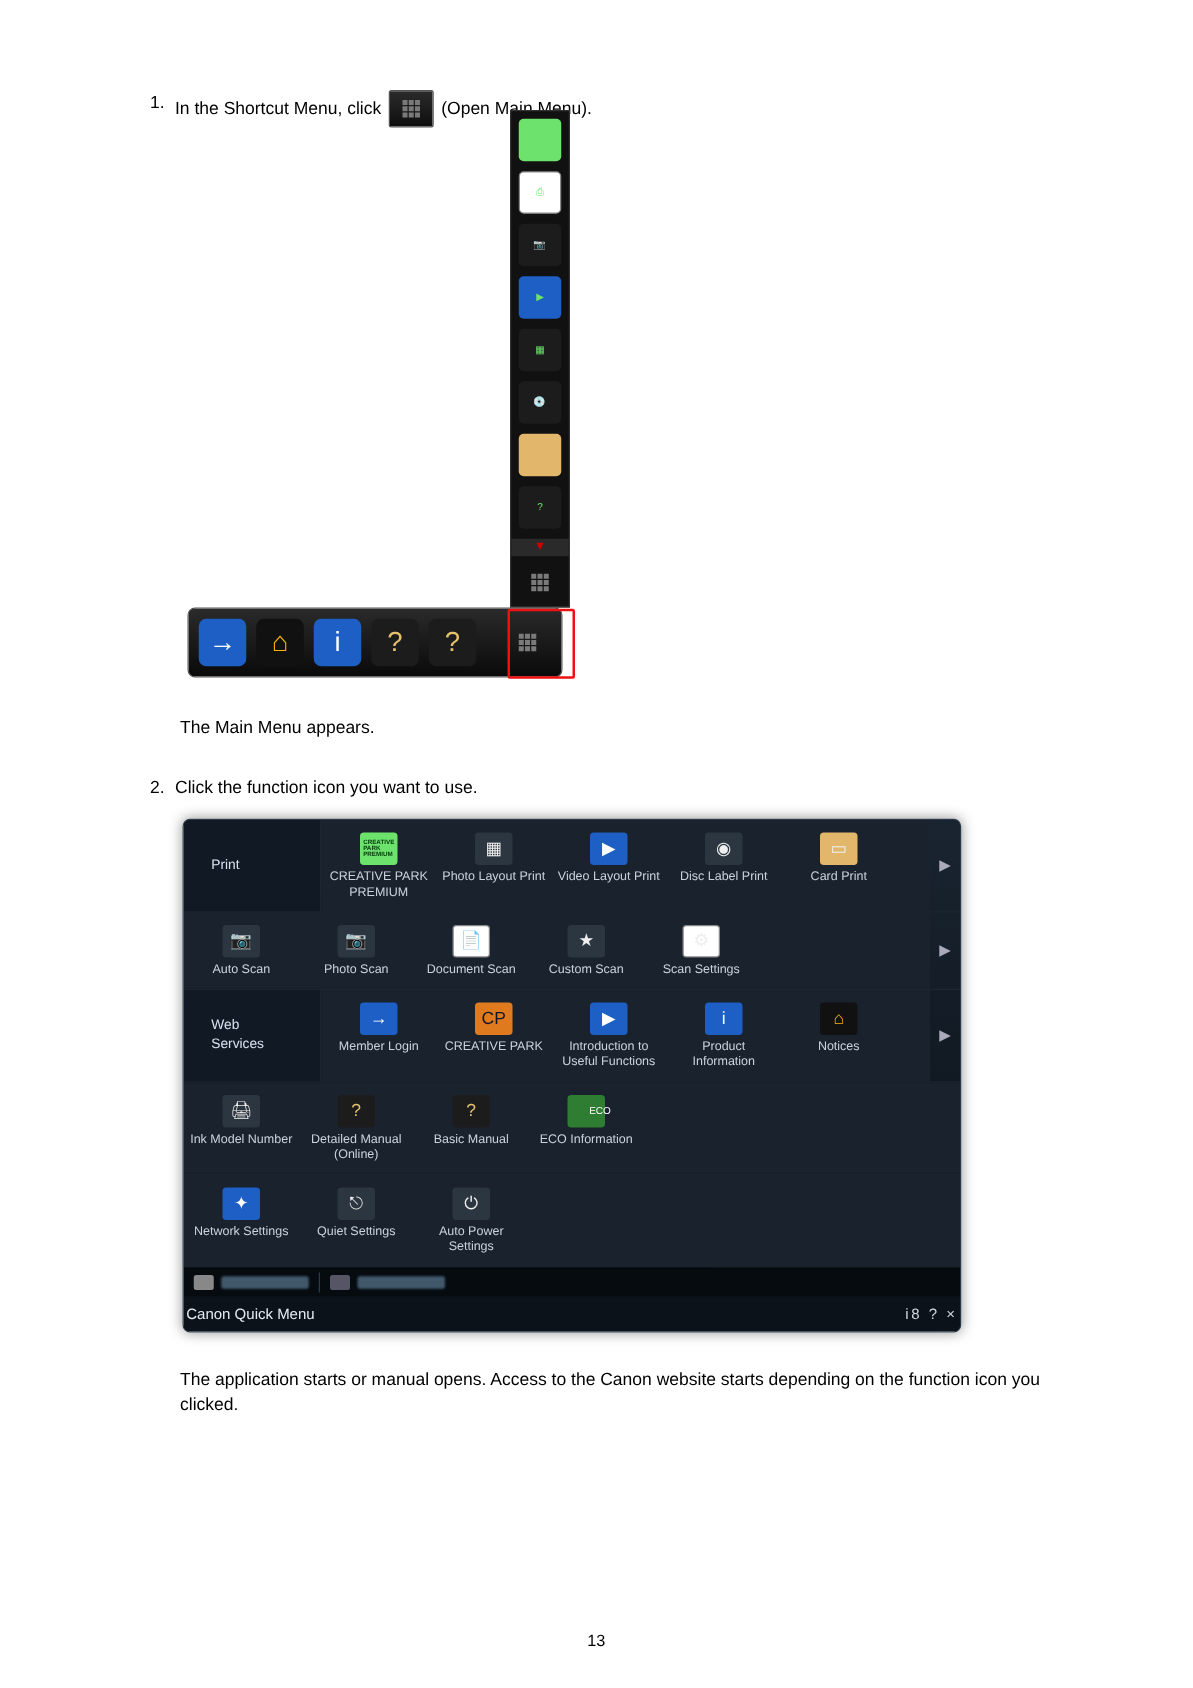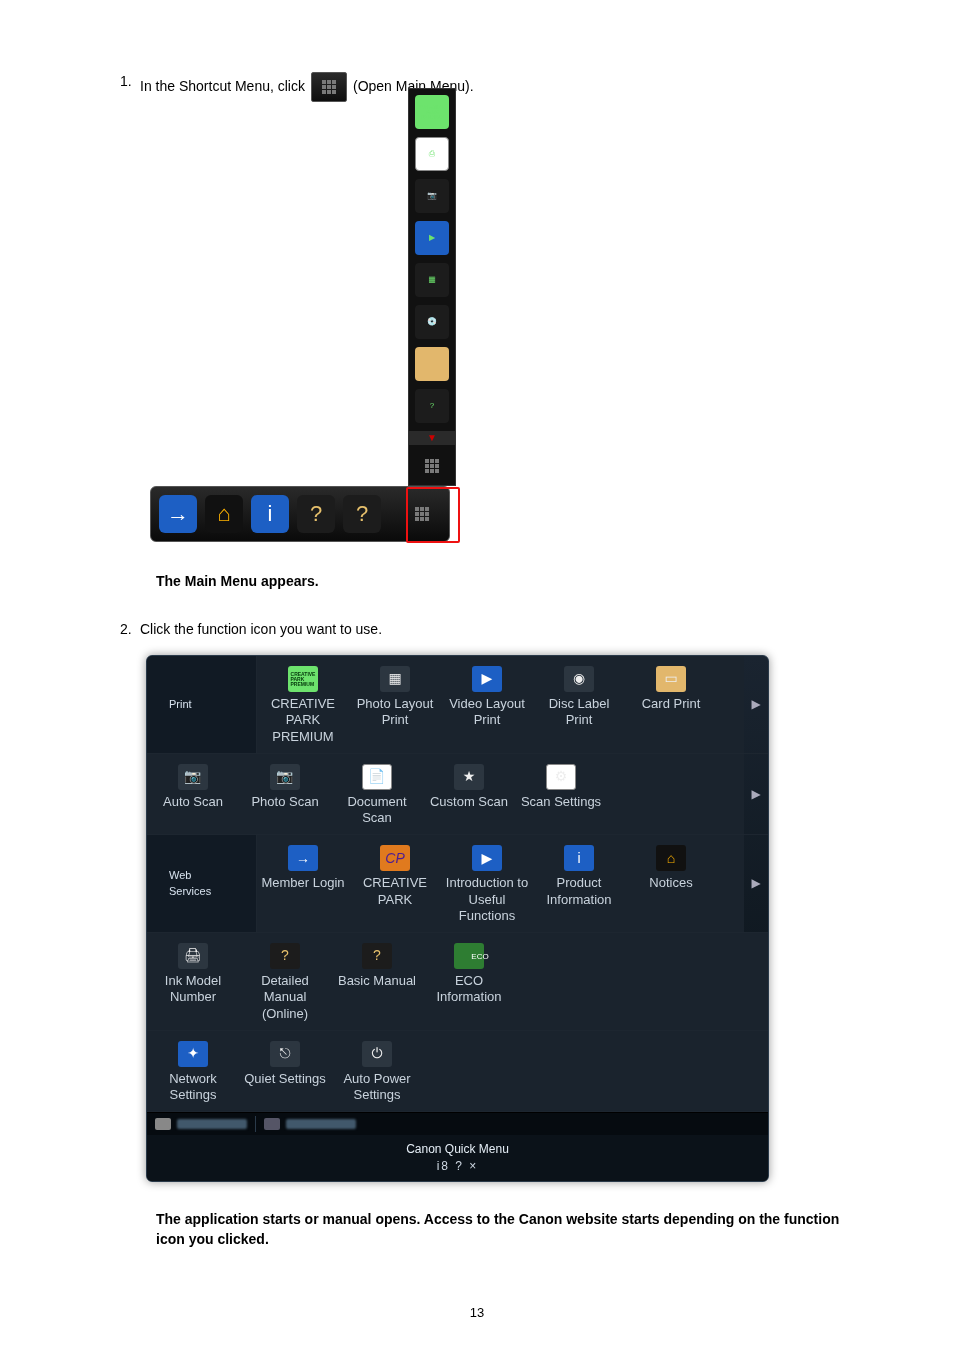--- a/index.html
+++ b/index.html
@@ -121,21 +121,21 @@
   }
   .popup-column .pc-grid .g {
     width: 14px; height: 14px;
     display: grid;
     grid-template-columns: repeat(3,1fr);
     grid-template-rows: repeat(3,1fr);
     gap: 1px;
   }
   .popup-column .pc-grid .g > div { background:#7a7a7a; }
 
-  .indent-text { margin-left: 36px; margin-top: 8px; margin-bottom: 28px; font-weight: bold; }
+  .indent-text { margin-left: 24px; margin-top: 8px; margin-bottom: 28px; }
 
   
   .fig2 {
     margin: 14px 0 28px 26px;
     width: 623px;
     border: 1px solid #2a3a4a;
     border-radius: 6px;
     background: linear-gradient(#1a2430,#0f1820 60%,#0a1118);
     box-shadow: 0 0 10px rgba(0,0,0,.4);
     overflow: hidden;
@@ -175,21 +175,21 @@
   .mm-icon {
     width: 30px; height: 26px;
     border-radius:3px;
     display:flex;align-items:center;justify-content:center;
     font-size:14px;
     background: #2c3640;
     color:#eee;
   }
   .mm-caption {
     color: #c9d3dd;
-    font-size: 13px;
+    font-size: 10px;
     text-align: center;
     line-height: 1.25;
   }
   .mm-arrow {
     width: 24px;
     display:flex;align-items:center;justify-content:center;
     color:#aab;
     font-size:12px;
   }
   .mm-nav {
@@ -212,36 +212,35 @@
     width:70px;height:10px;background:#41586b;border-radius:2px;filter:blur(1px);
   }
   .mm-title {
     display:flex;
     justify-content:space-between;
     align-items:center;
     padding:6px 2px;
     color:#e4edf5;
     font-size:12px;
     background:#0b1219;
-    flex-direction:column;
   }
   .mm-title .ctrls { color:#cfd8e2; letter-spacing:2px; font-size:12px; }
 
   .page-num {
     position:absolute;
     bottom: 30px;
     left: 0; right: 0;
     text-align: center;
     font-size: 13px;
     color:#000;
   }
 
   
   .ic-blue { background:#1d5fc4!important; color:#fff; }
-  .ic-orange { background:#e07a1e!important; color:#4c1d95;font-style:italic; }
+  .ic-orange { background:#e07a1e!important; color:#0f172a; }
   .ic-photo { background:#fff!important; border:1px solid #888; }
   .ic-help { background:#1c1c1c!important; color:#e6c06c; }
   .ic-wifi { background:#111!important; color:#ffb300; }
   .ic-green { background:#2e7d32!important; color:#fff; }
   .ic-paper2 { background:#e2b76c!important; }
   .ic-creative { background:#6de36d!important; color:#05380c; font-size:5px; font-weight:bold; line-height:1; }
 </style>
 </head>
 <body>
 

